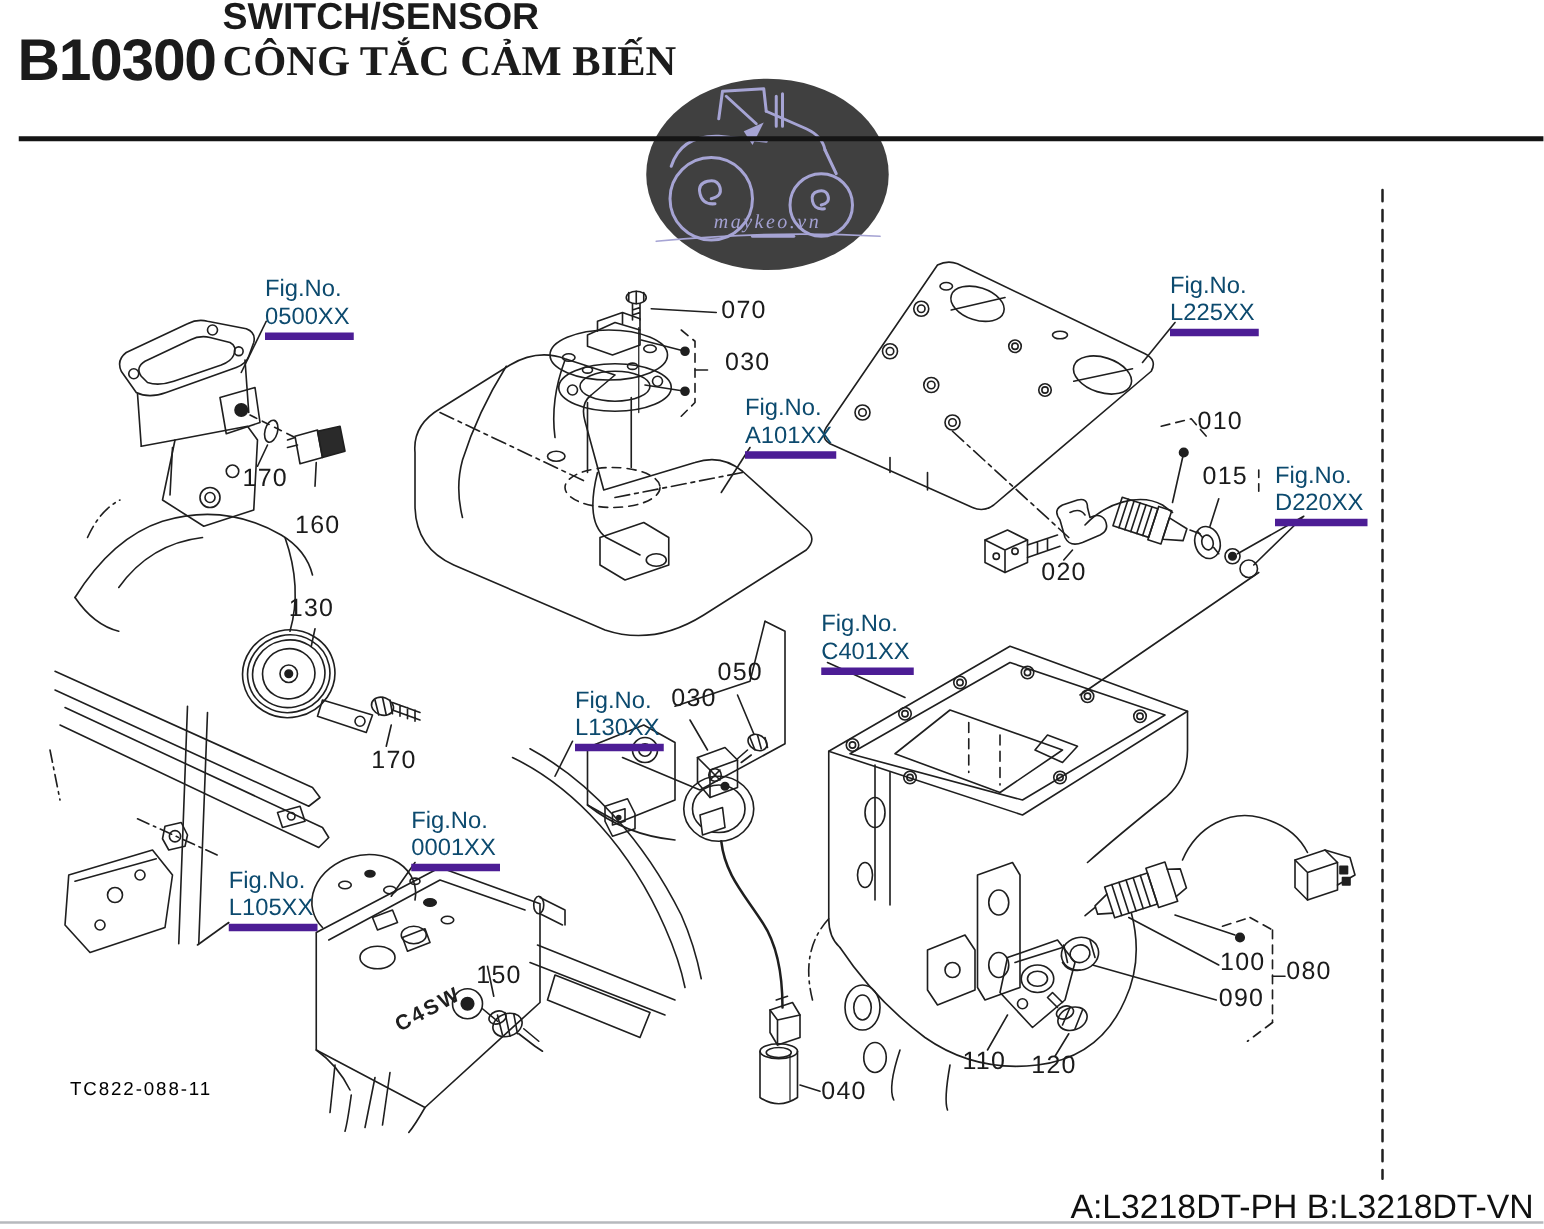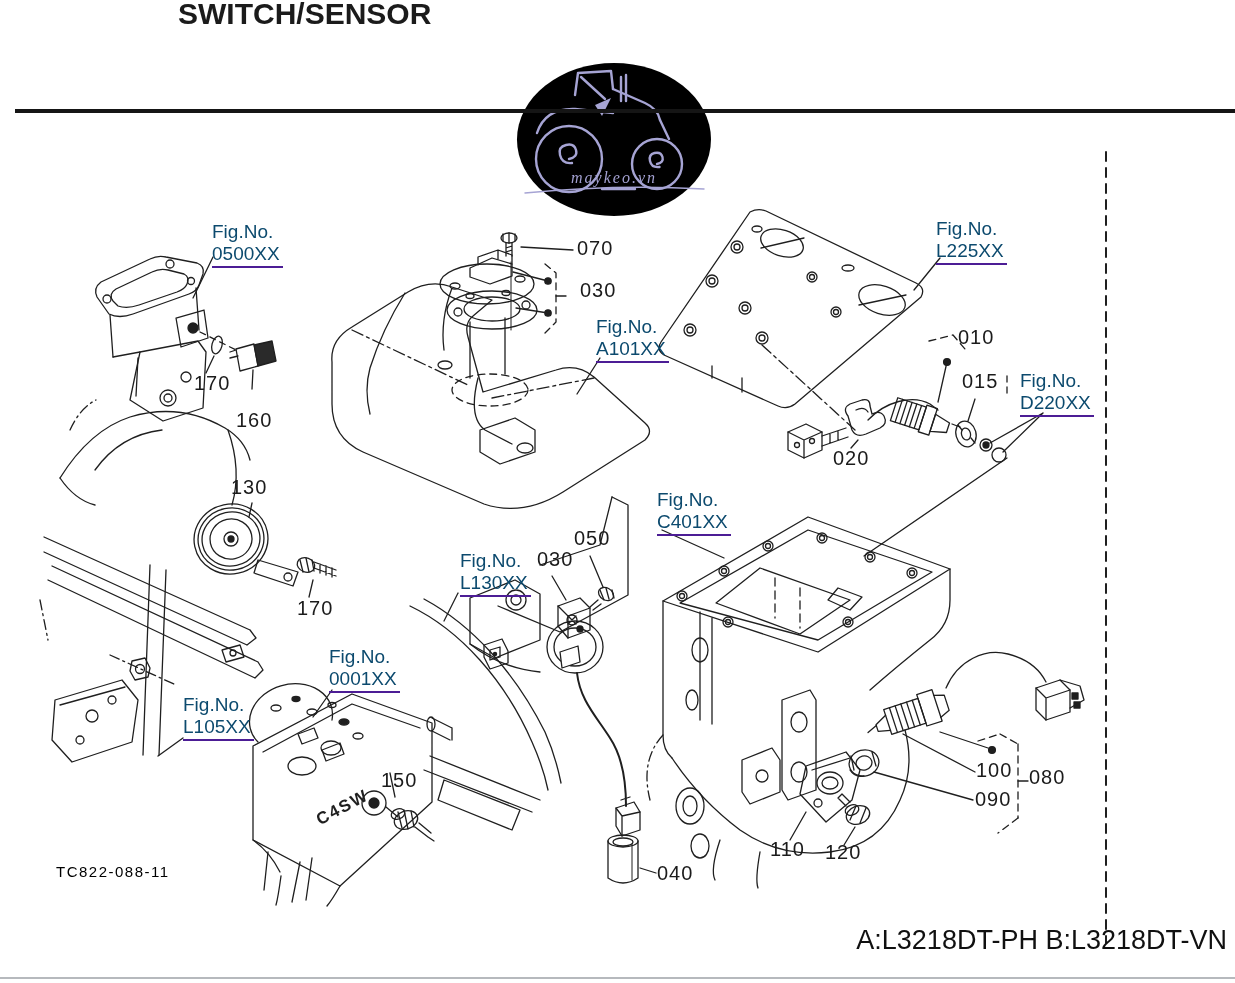--- a/index.html
+++ b/index.html
@@ -7,33 +7,33 @@
         font-family:"Liberation Sans",sans-serif;color:#1b1b1b}
   
   .hdr-code{position:absolute;left:14px;top:20px;font-size:47px;font-weight:700;letter-spacing:-1px;z-index:4}
   .hdr-titles{position:absolute;left:178px;top:-3px;z-index:4}
   .hdr-t1{font-family:"Liberation Sans",sans-serif;font-size:30px;font-weight:700;line-height:33px}
   .hdr-t2{font-family:"Liberation Serif",serif;font-size:34px;font-weight:700;line-height:39px}
   .hdr-t3{font-family:"Liberation Serif",serif;font-size:31px;font-weight:700;line-height:35px}
   .hdr-rule{position:absolute;left:15px;width:1220px;top:109px;height:4px;background:#151515;z-index:3}
   
   .watermark{position:absolute;left:517px;top:63px;width:194px;height:153px;border-radius:50%;
-             background:#000000;z-index:0}
+             background:#404040;z-index:0}
   .wm-text{position:absolute;left:0;right:0;top:106px;text-align:center;
            font-family:"Liberation Serif",serif;font-style:italic;font-size:16px;
            color:#a3a1d2;letter-spacing:2px}
   
   .diagram{position:absolute;left:0;top:0;z-index:1}
   
   .plabel{position:absolute;z-index:2;font-size:20px;letter-spacing:1px;color:#1b1b1b;white-space:nowrap}
   .figlabel{position:absolute;z-index:2;font-size:19px;line-height:22px;color:#0c4a6e;white-space:nowrap}
-  .figlabel .code2{display:inline-block;border-bottom:2px solid #4c1d95;padding:0 3px 1px 0}
+  .figlabel .code2{display:inline-block;border-bottom:6px solid #4c1d95;padding:0 3px 1px 0}
   
   .footer-code{position:absolute;left:56px;top:863px;font-size:15px;letter-spacing:1.5px;z-index:2;color:#000000}
-  .footer-models{position:absolute;right:8px;top:925px;font-size:27px;z-index:2;color:#101010}
+  .footer-models{position:absolute;right:8px;top:950px;font-size:27px;z-index:2;color:#101010}
   .bottom-rule{position:absolute;left:0;width:1235px;top:977px;height:2px;background:#b6b9bd;z-index:2}
 </style>
 </head>
 <body>
 
 <div class="page">
 
   <div class="watermark">
     <svg width="194" height="153" viewBox="0 0 194 153">
       <g stroke="#a6a4d4" stroke-width="2.4" fill="none" stroke-linecap="round" stroke-linejoin="round">
@@ -48,22 +48,24 @@
         <circle cx="140" cy="101" r="25"></circle>
         <path d="M140,101 q7,-1.5 5.5,-7 q-1.5,-5.5 -8,-4 q-6,1.5 -4.5,8 q1.5,7 9.5,6"></path>
         <path d="M85,126 L118,126"></path>
         <path d="M143,57 L152,76"></path>
         <path d="M8,130 Q100,121 187,126" stroke-width="1.4"></path>
       </g>
     </svg>
     <div class="wm-text">maykeo.vn</div>
   </div>
 
+  <div class="hdr-code">B10300</div>
   <div class="hdr-titles">
     <div class="hdr-t1">SWITCH/SENSOR</div>
+    <div class="hdr-t2">CÔNG TẮC CẢM BIẾN</div>
   </div>
   <div class="hdr-rule"></div>
 
   <svg class="diagram" width="1235" height="983" viewBox="0 0 1235 983">
     <g stroke="#1f1f1f" stroke-width="1.3" fill="none" stroke-linecap="round" stroke-linejoin="round">
 
       <g>
         <path d="M97,297 Q93,288 101,282 L150,259 Q158,255 166,257 L197,263 Q205,266 203,274 L199,285 Q197,291 189,294 L133,314 Q119,319 109,314 Z"></path>
         <path d="M113,301 Q108,294 116,289 L152,272 Q160,268 168,270 L184,274 Q190,277 187,284 Q185,289 177,292 L139,305 Q127,309 118,306 Z"></path>
         <circle cx="107" cy="299" r="4"></circle>

